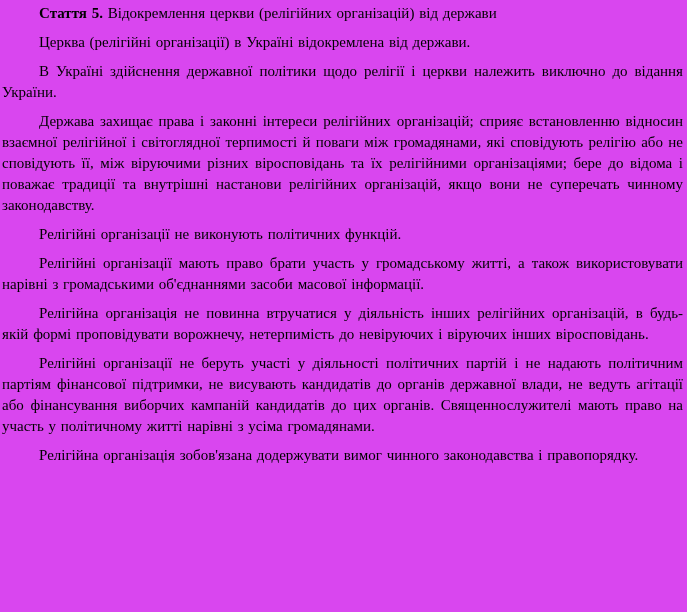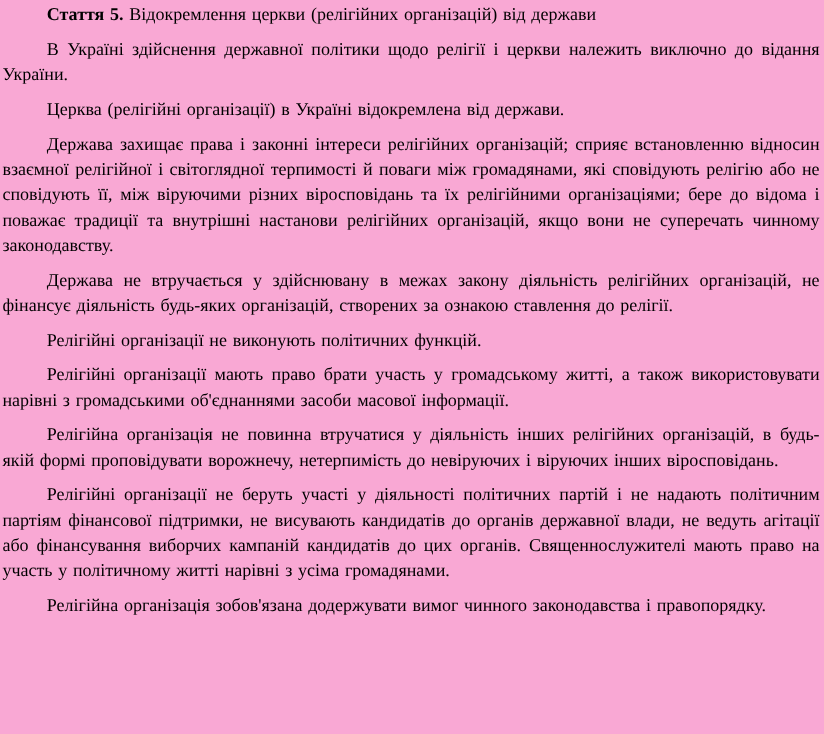--- a/index.html
+++ b/index.html
@@ -12,21 +12,21 @@
     height: 612px;
     overflow: hidden;
     font-family: "Liberation Serif", "DejaVu Serif", serif;
     color: #000000;
   }
   .page {
     box-sizing: border-box;
     width: 687px;
     height: 612px;
     padding: 3px 4px 0 2px;
-    background: #f9a8d4;
+    background: #d946ef;
   }
   .para {
     margin: 0 0 8px 0;
     font-size: 15px;
     line-height: 21px;
     text-align: justify;
     text-indent: 37px;
     word-spacing: 1px;
   }
   .heading {
@@ -37,24 +37,23 @@
   }
 </style>
 </head>
 <body>
 
 <div class="page">
 
   <p class="para heading"><b>Стаття 5.</b><span> Відокремлення церкви (релігійних організацій) від держави</span></p>
 
   <div>
+      <p class="para">Церква (релігійні організації) в Україні відокремлена від держави.</p>
       <p class="para">В Україні здійснення державної політики щодо релігії і церкви належить виключно до відання України.</p>
-      <p class="para">Церква (релігійні організації) в Україні відокремлена від держави.</p>
       <p class="para">Держава захищає права і законні інтереси релігійних організацій; сприяє встановленню відносин взаємної релігійної і світоглядної терпимості й поваги між громадянами, які сповідують релігію або не сповідують її, між віруючими різних віросповідань та їх релігійними організаціями; бере до відома і поважає традиції та внутрішні настанови релігійних організацій, якщо вони не суперечать чинному законодавству.</p>
-      <p class="para">Держава не втручається у здійснювану в межах закону діяльність релігійних організацій, не фінансує діяльність будь-яких організацій, створених за ознакою ставлення до релігії.</p>
       <p class="para">Релігійні організації не виконують політичних функцій.</p>
       <p class="para">Релігійні організації мають право брати участь у громадському житті, а також використовувати нарівні з громадськими об'єднаннями засоби масової інформації.</p>
       <p class="para">Релігійна організація не повинна втручатися у діяльність інших релігійних організацій, в будь-якій формі проповідувати ворожнечу, нетерпимість до невіруючих і віруючих інших віросповідань.</p>
       <p class="para">Релігійні організації не беруть участі у діяльності політичних партій і не надають політичним партіям фінансової підтримки, не висувають кандидатів до органів державної влади, не ведуть агітації або фінансування виборчих кампаній кандидатів до цих органів. Священнослужителі мають право на участь у політичному житті нарівні з усіма громадянами.</p>
       <p class="para">Релігійна організація зобов'язана додержувати вимог чинного законодавства і правопорядку.</p>
     </div>
 
 </div>
 
 </body></html>

